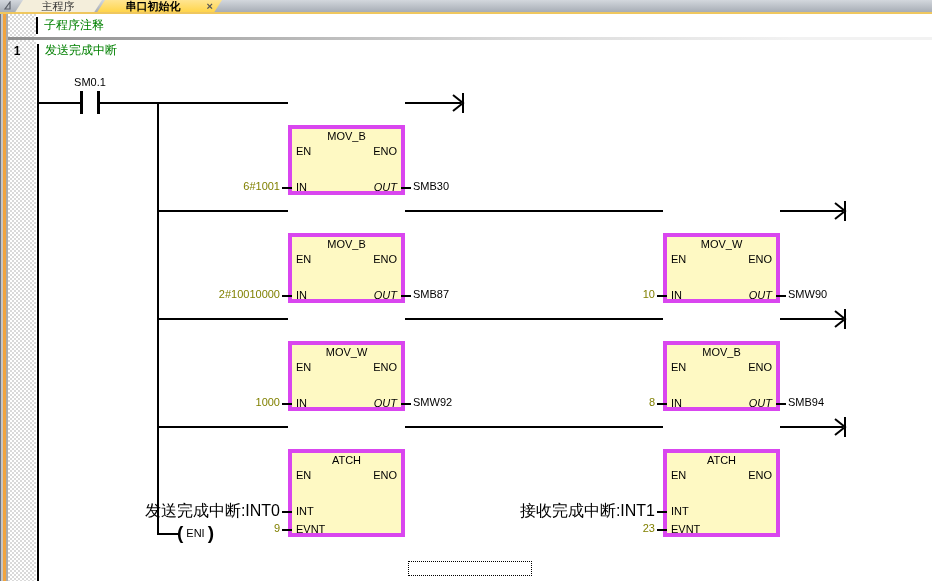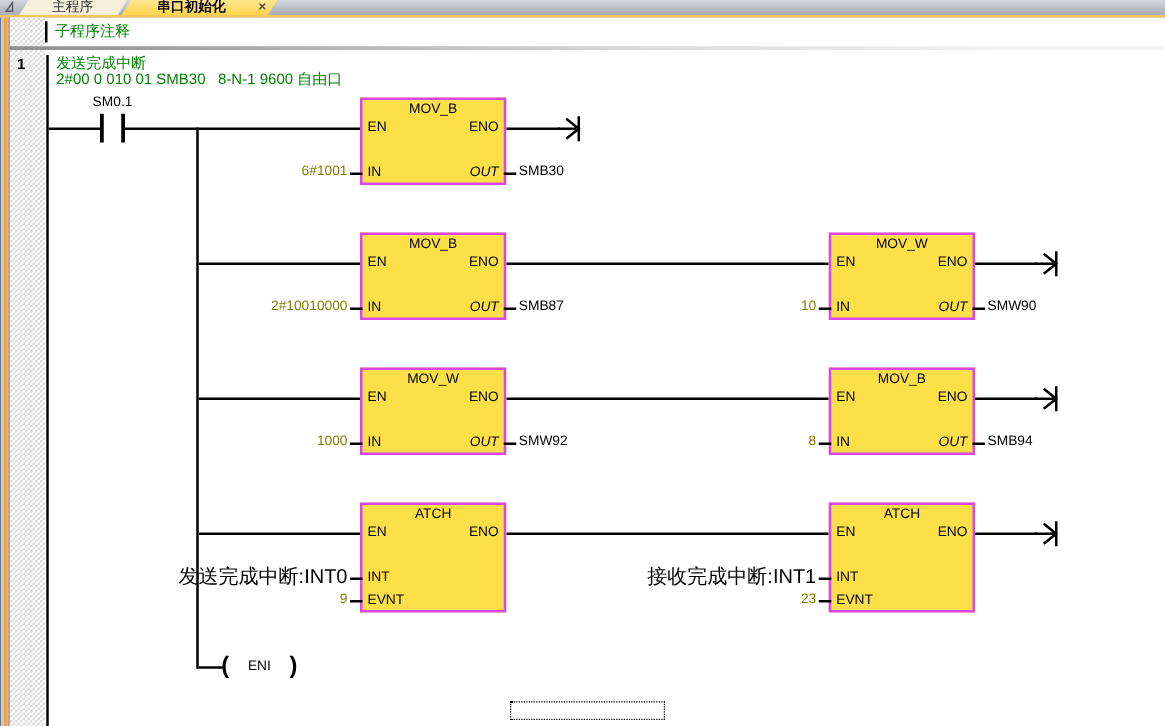--- a/index.html
+++ b/index.html
@@ -45,22 +45,22 @@
   .net-title{position:absolute;left:45px;top:42px;font-size:12px;color:#008000;}
   .net-comment{position:absolute;left:45px;top:55px;font-size:12px;color:#008000;white-space:pre;}
 
   
   .hline,.vline{position:absolute;background:#000;}
   .rail{position:absolute;left:37px;top:44px;width:2px;height:537px;background:#000;}
   .contact-bar{position:absolute;width:3px;height:23px;background:#000;}
   .contact-label{position:absolute;left:58px;top:76px;width:64px;text-align:center;font-size:11px;}
 
   
-  .fbox{position:absolute;left:288px;width:117px;border:2px solid #d946ef;background:#fde047;
-        box-sizing:border-box;font-size:11px;}
+  .fbox{position:absolute;left:288px;width:117px;border:4px solid #d946ef;background:#fef9c3;
+        box-sizing:border-box;font-size:11px;margin-top:47px;}
   .fb-right{left:663px;}
   .fb-mov{height:70px;}
   .fb-atch{height:88px;}
   .bk-title{position:absolute;top:1px;left:0;width:100%;text-align:center;line-height:13px;}
   .bk-en{position:absolute;top:16px;left:4px;line-height:13px;}
   .bk-eno{position:absolute;top:16px;right:4px;line-height:13px;}
   .bk-in1{position:absolute;top:52px;left:4px;line-height:13px;}
   .bk-in2{position:absolute;top:70px;left:4px;line-height:13px;}
   .bk-out{position:absolute;top:52px;right:4px;line-height:13px;font-style:italic;}
   .tick{position:absolute;height:2px;background:#000;}
@@ -73,21 +73,21 @@
   .val-out{left:calc(100% + 12px);top:51px;}
   .v-olive{color:#808000;}
   .v-cjk{font-size:16px;}
 
   
   .arrow{position:absolute;width:26px;height:26px;}
 
   
   .coil{position:absolute;left:177px;top:520px;height:26px;display:flex;align-items:center;}
   .coil .paren{font-size:19px;font-weight:bold;line-height:24px;}
-  .coil .coil-label{font-size:11px;margin:0 15px;}
+  .coil .coil-label{font-size:11px;margin:0 3px;}
 
   
   .dotted-box{position:absolute;left:408px;top:561px;width:124px;height:15px;
               border:1px dotted #000;background:#fff;box-sizing:border-box;}
 </style>
 </head>
 <body>
 
 <div class="page">
 
@@ -112,21 +112,20 @@
   <div class="edge e2"></div>
   <div class="edge e3"></div>
   <div class="edge gutter"></div>
   <div class="net-num">1</div>
 
   <div class="cmt-marker"></div>
   <div class="cmt-label">子程序注释</div>
   <div class="separator"></div>
 
   <div class="net-title">发送完成中断</div>
-  <div class="net-comment">2#00 0 010 01 SMB30   8-N-1 9600 自由口</div>
 
   <div class="rail"></div>
 
   <div class="hline" style="left:39px;top:102px;width:43px;height:2px;"></div>
   <div class="contact-bar" style="left:80px;top:91px;"></div>
   <div class="contact-bar" style="left:97px;top:91px;"></div>
   <div class="contact-label">SM0.1</div>
   <div class="hline" style="left:100px;top:102px;width:188px;height:2px;"></div>
   <div class="hline" style="left:405px;top:102px;width:43px;height:2px;"></div>
   <svg class="arrow" style="left:446px;top:90px;" viewBox="0 0 26 26">

